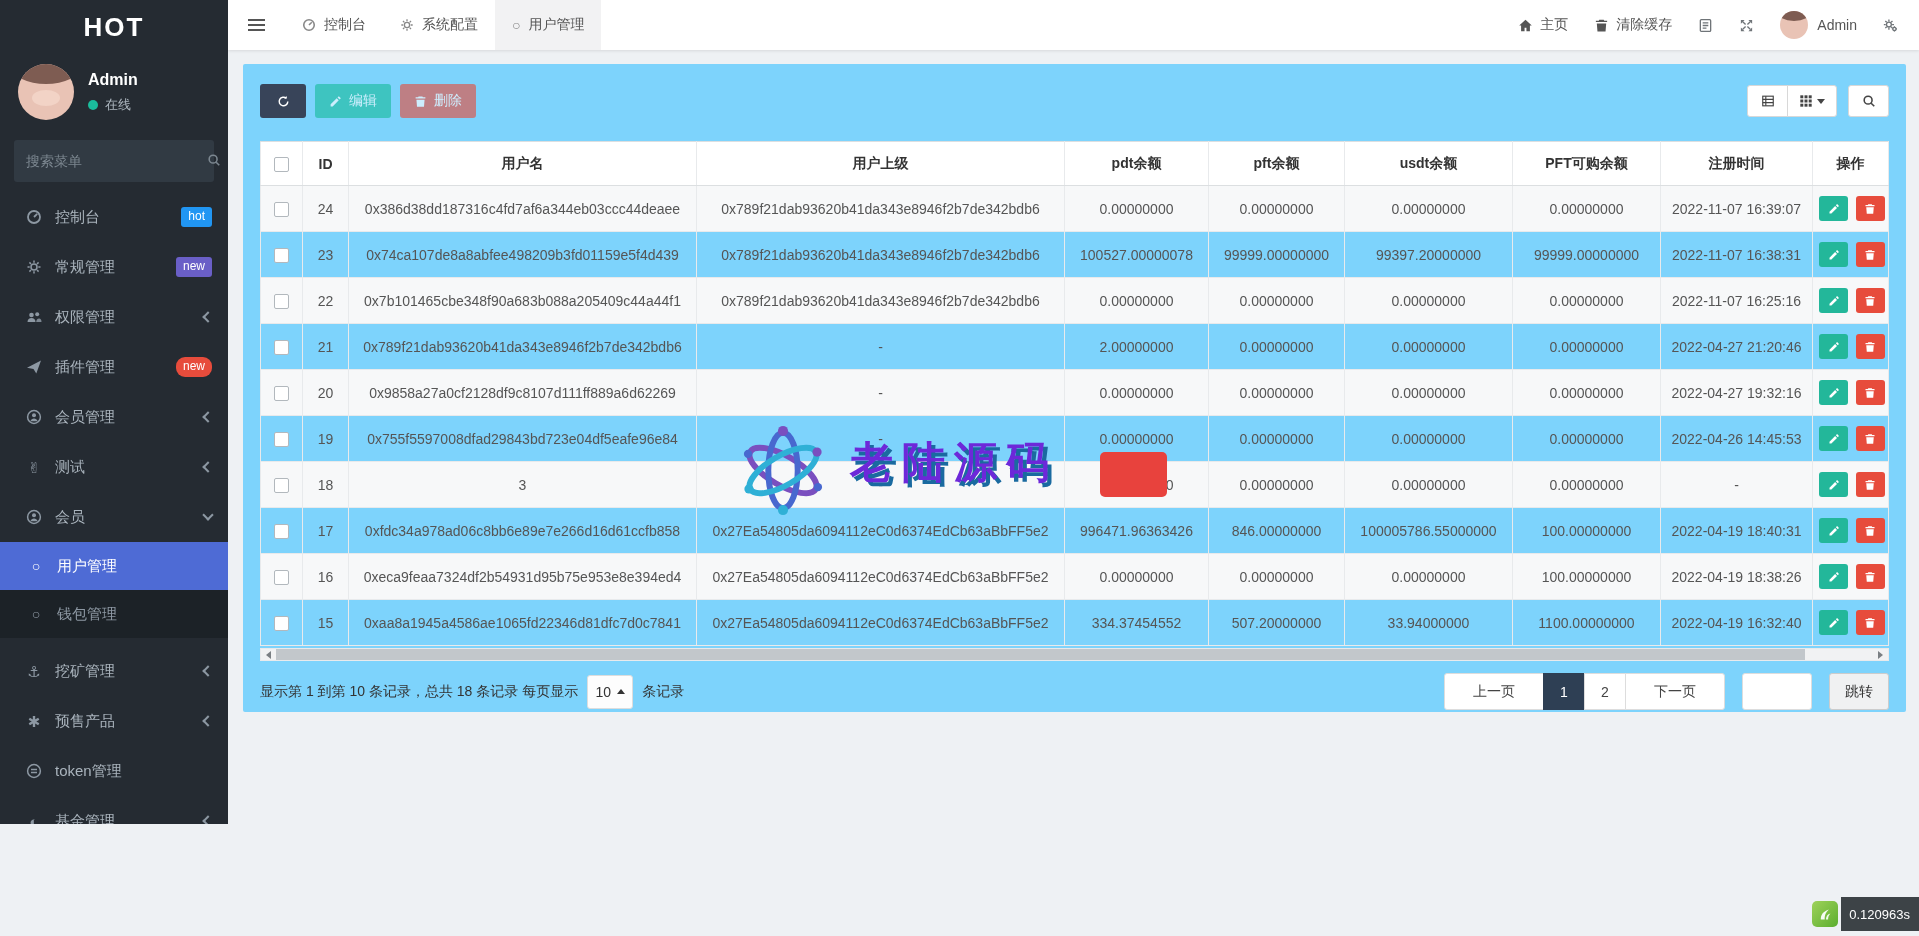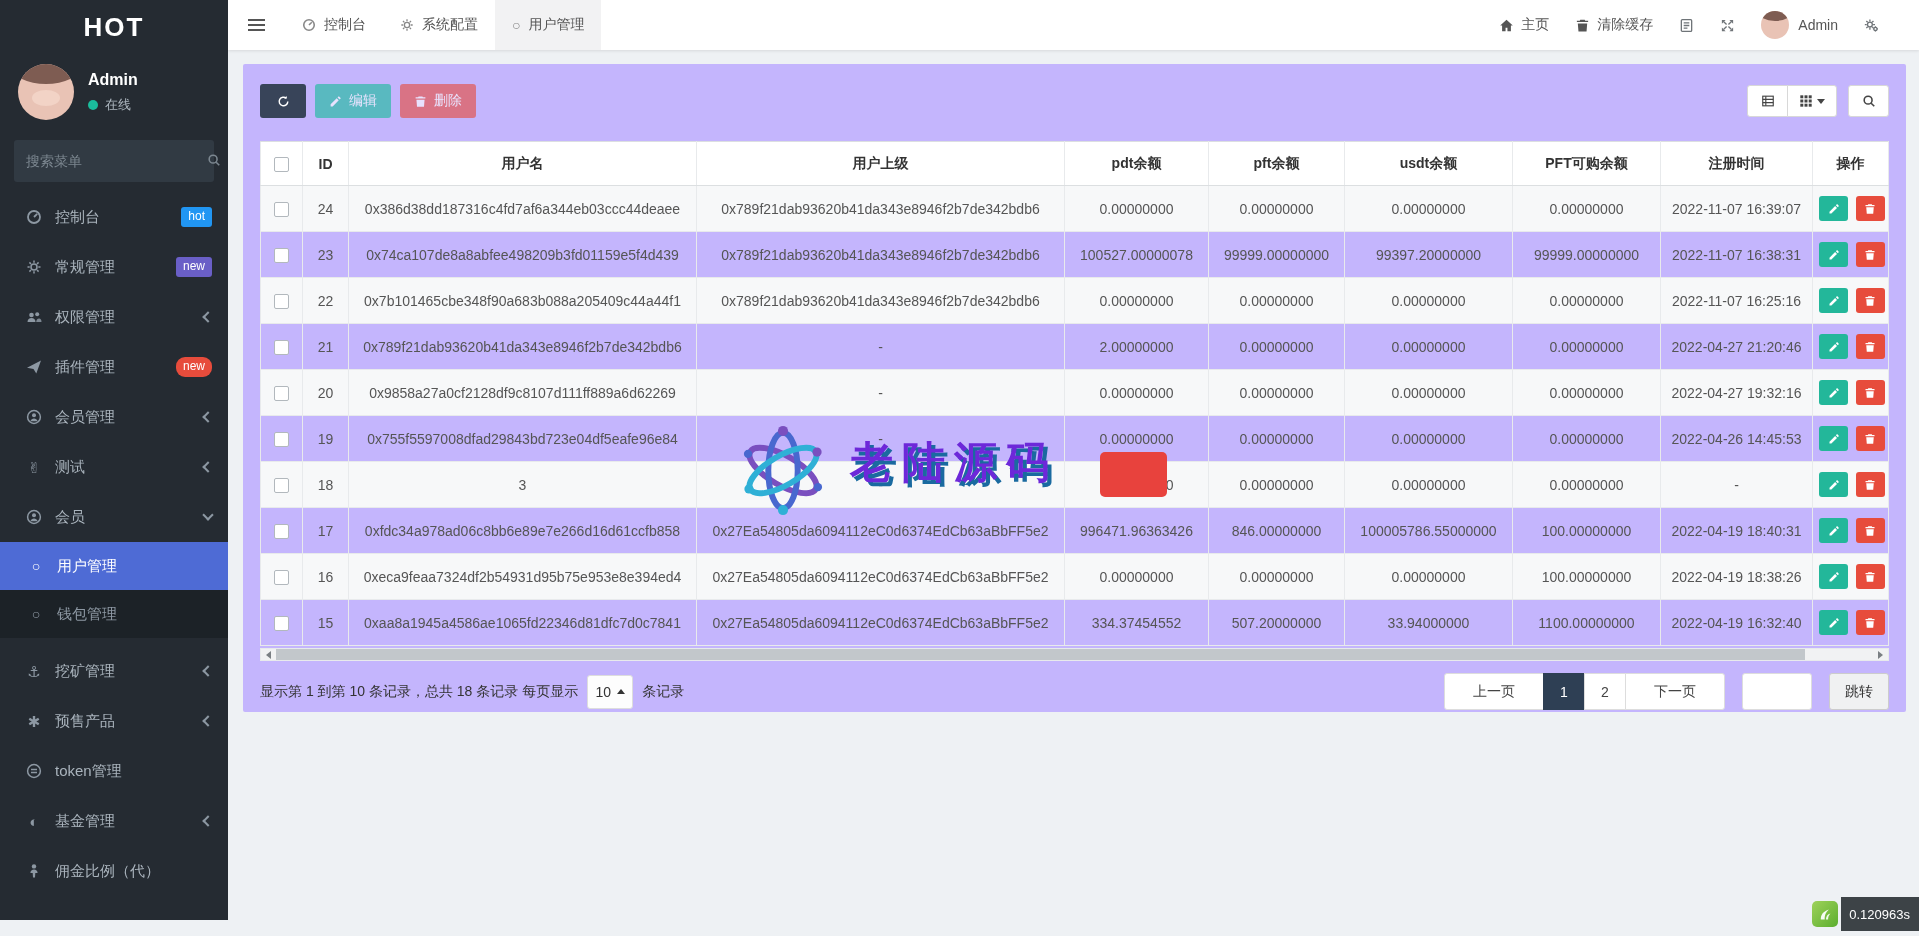--- a/index.html
+++ b/index.html
@@ -2,21 +2,21 @@
 <html><head>
 <meta charset="utf-8">
 <style>
   *{box-sizing:border-box;margin:0;padding:0}
   html,body{width:1919px;height:936px;overflow:hidden}
   body{font-family:"Liberation Sans","DejaVu Sans",sans-serif;background:#eef1f4;position:relative;font-size:14px}
   button{font-family:inherit;cursor:pointer;border:none;background:none}
   input{font-family:inherit}
 
   
-  .sidebar{position:absolute;left:0;top:0;width:228px;height:920px;background:#252b32;color:#aab4bd;z-index:6;overflow:hidden}
+  .sidebar{position:absolute;left:0;top:0;width:228px;height:824px;background:#252b32;color:#aab4bd;z-index:6;overflow:hidden}
   .brand{height:54px;display:flex;align-items:center;justify-content:center;color:#fff;font-size:26px;font-weight:bold;letter-spacing:2px}
   .user-panel{display:flex;align-items:center;gap:14px;padding:10px 18px 14px}
   .avatar{width:56px;height:56px;border-radius:50%;background:#e9c3b5;position:relative;overflow:hidden;flex:0 0 56px}
   .avatar::before{content:"";position:absolute;left:-6px;right:-6px;top:-14px;height:34px;border-radius:50%;background:#7e5c52}
   .avatar::after{content:"";position:absolute;left:14px;top:26px;width:28px;height:16px;border-radius:50%;background:#f2d3c6}
   .uname{color:#fff;font-weight:bold;font-size:16px}
   .ustatus{display:flex;align-items:center;gap:7px;margin-top:7px;font-size:13px;color:#aeb8c0}
   .dot{width:10px;height:10px;border-radius:50%;background:#1abc9c}
   .search-box{margin:6px 14px 10px;height:42px;background:#313a43;border-radius:3px;display:flex;align-items:center;padding:0 12px}
   .search-box input{flex:1;background:transparent;border:none;outline:none;color:#cfd6dc;font-size:14px}
@@ -40,30 +40,30 @@
   .s-item.active .micon{color:#fff}
 
   
   .topbar{position:absolute;left:228px;top:0;right:0;height:50px;background:#fff;box-shadow:0 1px 3px rgba(0,0,0,.1);display:flex;align-items:center;z-index:5;color:#555}
   .burger{padding:0 20px;display:flex;flex-direction:column;gap:3px;height:50px;justify-content:center;cursor:pointer}
   .burger i{display:block;width:17px;height:2px;background:#555}
   .tab{height:50px;display:flex;align-items:center;gap:8px;padding:0 17px;font-size:14px;color:#555;cursor:pointer}
   .tab .ticon{color:#888;display:inline-flex}
   .tab .ticon svg{width:14px;height:14px}
   .tab.active{background:#f2f2f3}
-  .top-right{margin-left:auto;display:flex;align-items:center;gap:26px;padding-right:40px;font-size:14px;color:#555}
+  .top-right{margin-left:auto;display:flex;align-items:center;gap:26px;padding-right:21px;font-size:14px;color:#555}
   .tr-link{display:inline-flex;align-items:center;gap:7px;cursor:pointer}
   .tr-link svg,.tr-icon svg{width:15px;height:15px}
   .tr-icon{display:inline-flex;color:#6f7478;cursor:pointer}
   .avatar-sm{width:28px;height:28px;border-radius:50%;background:#e9c3b5;position:relative;overflow:hidden}
   .avatar-sm::before{content:"";position:absolute;left:-3px;right:-3px;top:-8px;height:18px;border-radius:50%;background:#7e5c52}
   .admin-wrap{display:inline-flex;align-items:center;gap:9px;cursor:pointer}
 
   
-  .panel{position:absolute;left:243px;top:64px;right:13px;height:648px;background:#c4b5fd;border-radius:2px;padding:20px 17px 0;z-index:1}
+  .panel{position:absolute;left:243px;top:64px;right:13px;height:648px;background:#7dd3fc;border-radius:2px;padding:20px 17px 0;z-index:1}
   .toolbar{display:flex;align-items:center}
   .tb{height:34px;border-radius:3px;color:#fff;display:inline-flex;align-items:center;gap:7px;font-size:14px;padding:0 14px;margin-right:9px}
   .tb svg{width:13px;height:13px}
   .tb-refresh{background:#384459;width:46px;justify-content:center;padding:0}
   .tb-edit{background:#18bc9c;opacity:.62}
   .tb-del{background:#e74c3c;opacity:.62}
   .tools{margin-left:auto;display:flex;align-items:center}
   .tool{width:41px;height:32px;border:1px solid #d8d8d8;background:#fff;color:#444;display:inline-flex;align-items:center;justify-content:center;gap:4px}
   .tool svg{width:14px;height:14px}
   .tool:first-child{border-radius:3px 0 0 3px}

